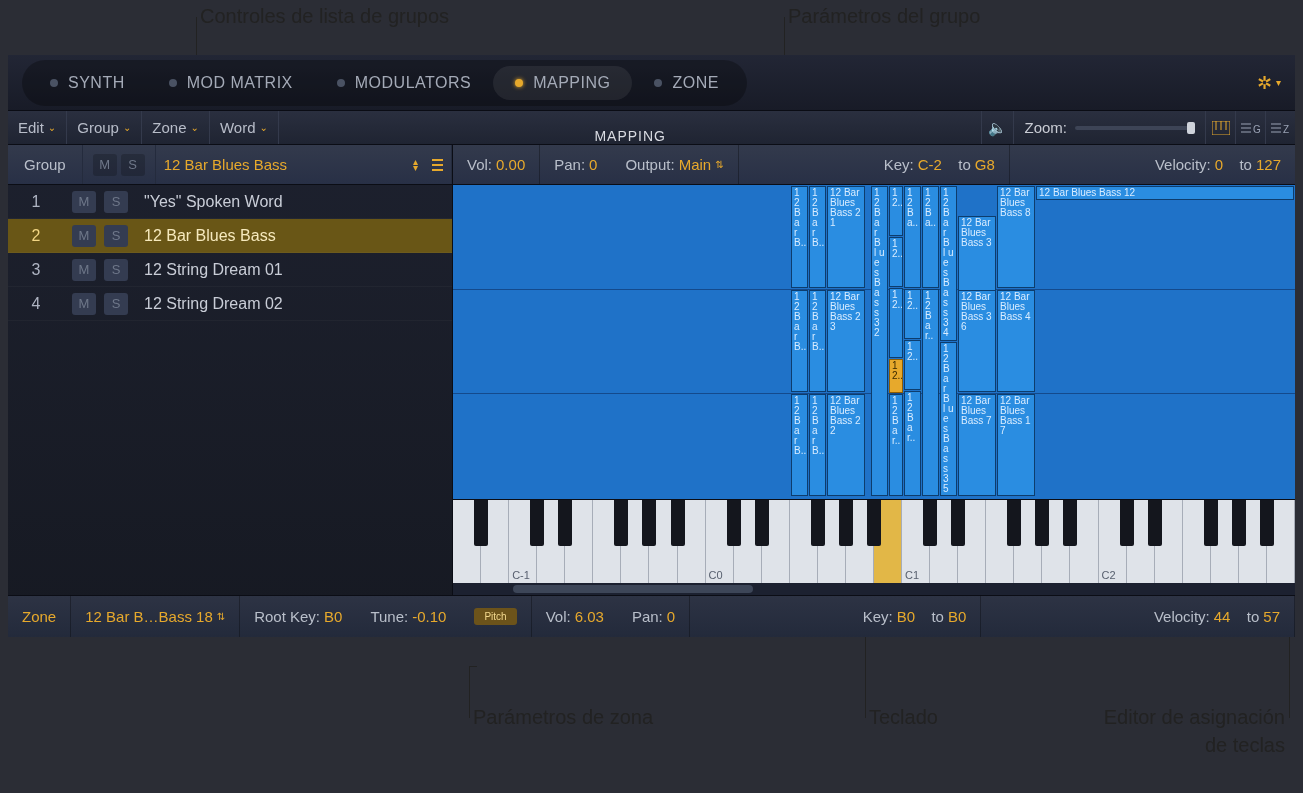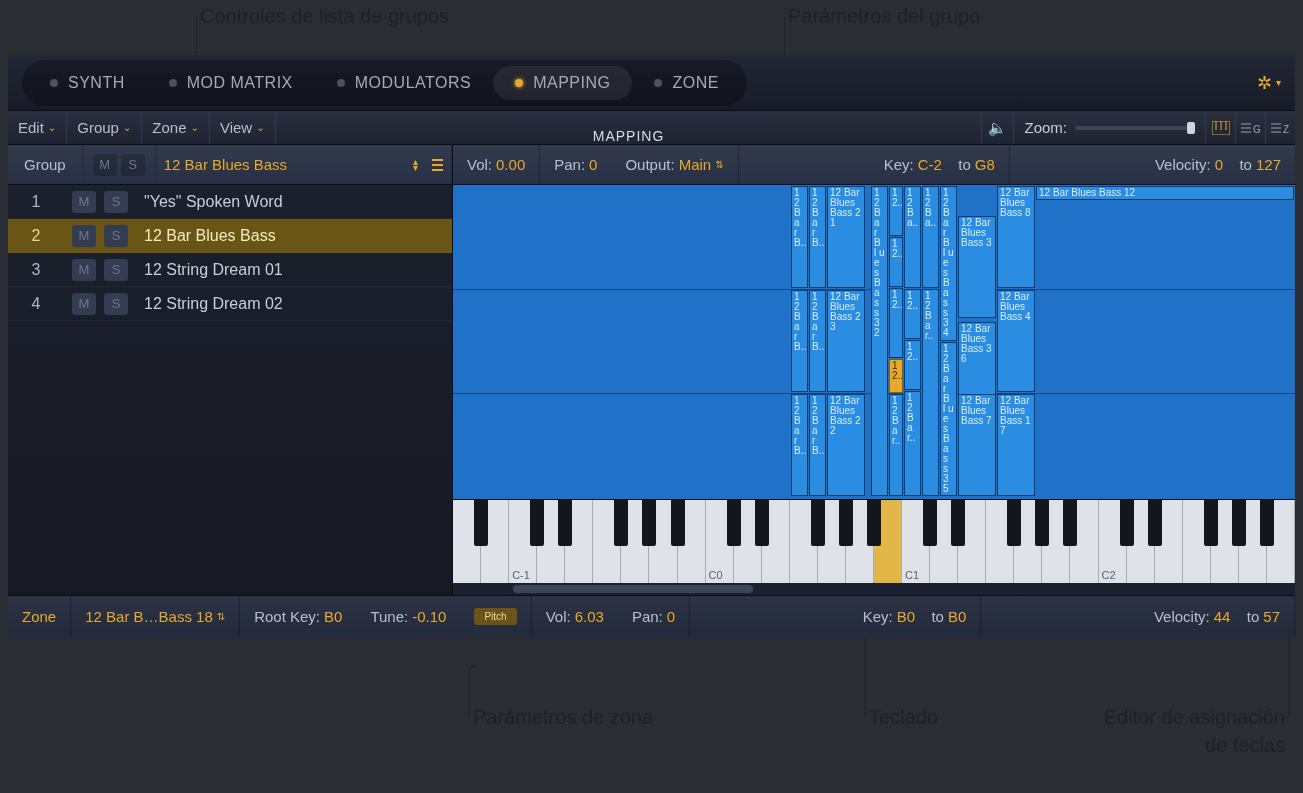--- a/index.html
+++ b/index.html
@@ -144,21 +144,21 @@
         </div>
     <div class="mbtn">
           <span>Group</span>
           <span class="chev">⌄</span>
         </div>
     <div class="mbtn">
           <span>Zone</span>
           <span class="chev">⌄</span>
         </div>
     <div class="mbtn">
-          <span>View</span>
+          <span>Word</span>
           <span class="chev">⌄</span>
         </div>
     <div class="title-center">MAPPING</div>
     <div class="speaker-ic">
           <span>🔈</span>
         </div>
     <div class="zoom">
       <span>Zoom:</span>
       <div class="track">
             <div class="thumb"></div>
@@ -342,21 +342,21 @@
         <div class="zone-block" style="left:487px; top:1px; width:17px; height:155px;">
               <div class="zone-col-text">1 2 B a r B l u e s B a s s 3 4</div>
             </div>
         <div class="zone-block" style="left:487px; top:157px; width:17px; height:154px;">
               <div class="zone-col-text">1 2 B a r B l u e s B a s s 3 5</div>
             </div>
 
         <div class="zone-block" style="left:505px; top:1px; width:38px; height:102px;margin-top:30px;">
               <div class="zone-col-text">12 Bar Blues Bass 3</div>
             </div>
-        <div class="zone-block" style="left:505px; top:105px; width:38px; height:102px;margin-top:32px;">
+        <div class="zone-block" style="left:505px; top:105px; width:38px; height:102px;">
               <div class="zone-col-text">12 Bar Blues Bass 36</div>
             </div>
         <div class="zone-block" style="left:505px; top:209px; width:38px; height:102px;">
               <div class="zone-col-text">12 Bar Blues Bass 7</div>
             </div>
 
         <div class="zone-block" style="left:544px; top:1px; width:38px; height:102px;">
               <div class="zone-col-text">12 Bar Blues Bass 8</div>
             </div>
         <div class="zone-block" style="left:544px; top:105px; width:38px; height:102px;">

